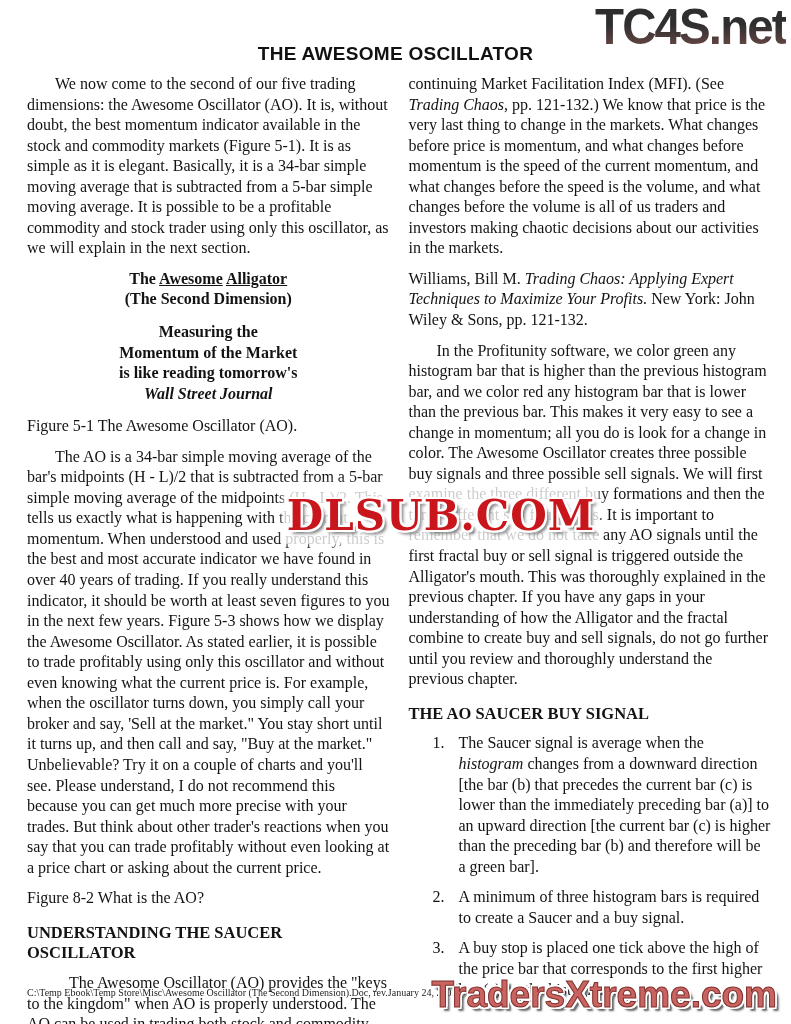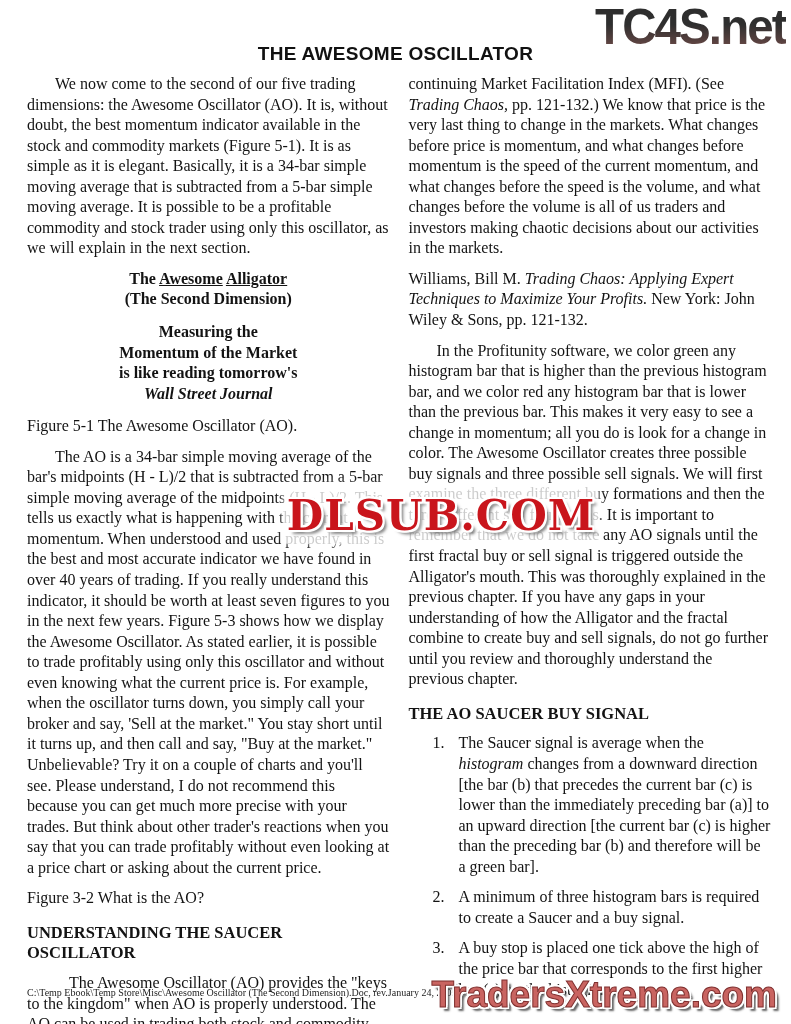--- a/index.html
+++ b/index.html
@@ -90,21 +90,21 @@
         <div>Measuring the</div>
         <div>Momentum of the Market</div>
         <div>is like reading tomorrow's</div>
         <div><i>Wall Street Journal</i></div>
       </div>
 
       <p>Figure 5-1 The Awesome Oscillator (AO).</p>
 
       <p class="indent">The AO is a 34-bar simple moving average of the bar's midpoints (H - L)/2 that is subtracted from a 5-bar simple moving average of the midpoints (H - L)/2. This tells us exactly what is happening with the current momentum. When understood and used properly, this is the best and most accurate indicator we have found in over 40 years of trading. If you really understand this indicator, it should be worth at least seven figures to you in the next few years. Figure 5-3 shows how we display the Awesome Oscillator. As stated earlier, it is possible to trade profitably using only this oscillator and without even knowing what the current price is. For example, when the oscillator turns down, you simply call your broker and say, 'Sell at the market." You stay short until it turns up, and then call and say, "Buy at the market." Unbelievable? Try it on a couple of charts and you'll see. Please understand, I do not recommend this because you can get much more precise with your trades. But think about other trader's reactions when you say that you can trade profitably without even looking at a price chart or asking about the current price.</p>
 
-      <p>Figure 3-2 What is the AO?</p>
+      <p>Figure 8-2 What is the AO?</p>
 
       <div class="sec-head">UNDERSTANDING THE SAUCER OSCILLATOR</div>
 
       <p class="indent-lg">The Awesome Oscillator (AO) provides the "keys to the kingdom" when AO is properly understood. The AO can be used in trading both stock and commodity markets. It measures the immediate momentum of the last 5 bars and compares it to the momentum of the last 34 bars (Figure 5-2). It is a very close approximation to the</p>
     </div>
 
     <div class="col">
       <p><span>continuing Market Facilitation Index (MFI). (See </span><i>Trading Chaos,</i><span> pp. 121-132.) We know that price is the very last thing to change in the markets. What changes before price is momentum, and what changes before momentum is the speed of the current momentum, and what changes before the speed is the volume, and what changes before the volume is all of us traders and investors making chaotic decisions about our activities in the markets.</span></p>
 
       <p><span>Williams, Bill M. </span><i>Trading Chaos: Applying Expert Techniques to Maximize Your Profits.</i><span> New York: John Wiley &amp; Sons, pp. 121-132.</span></p>

